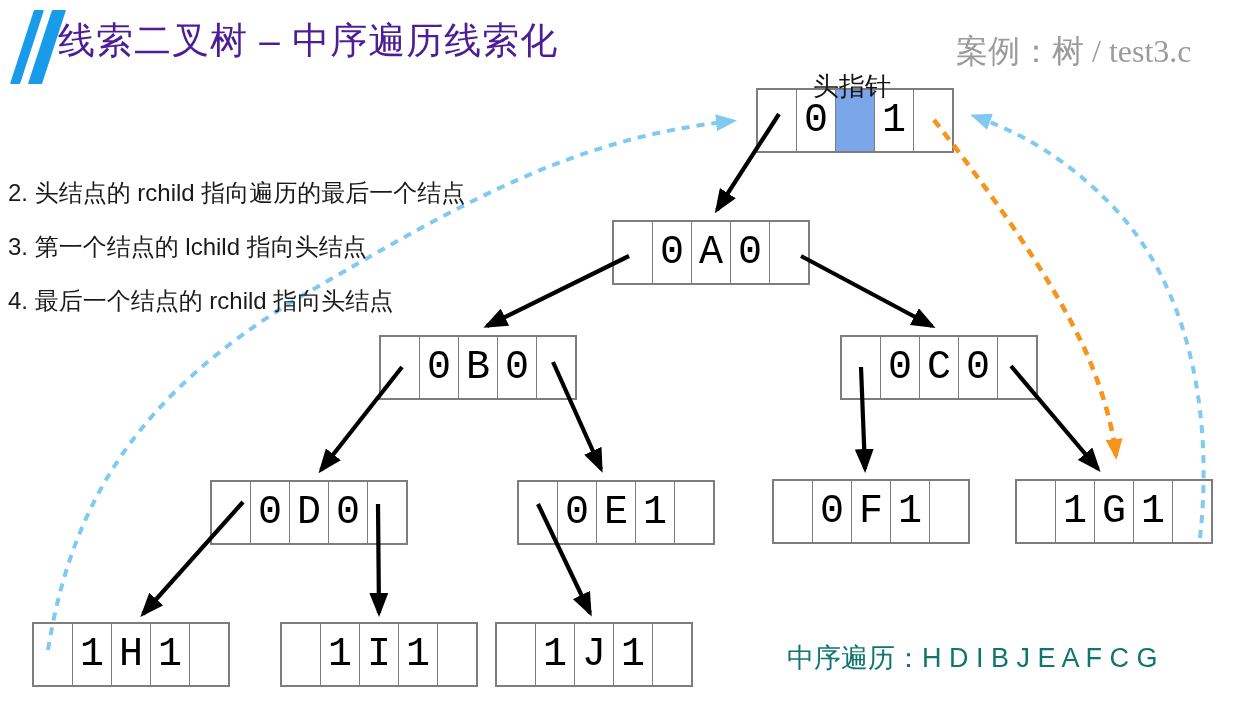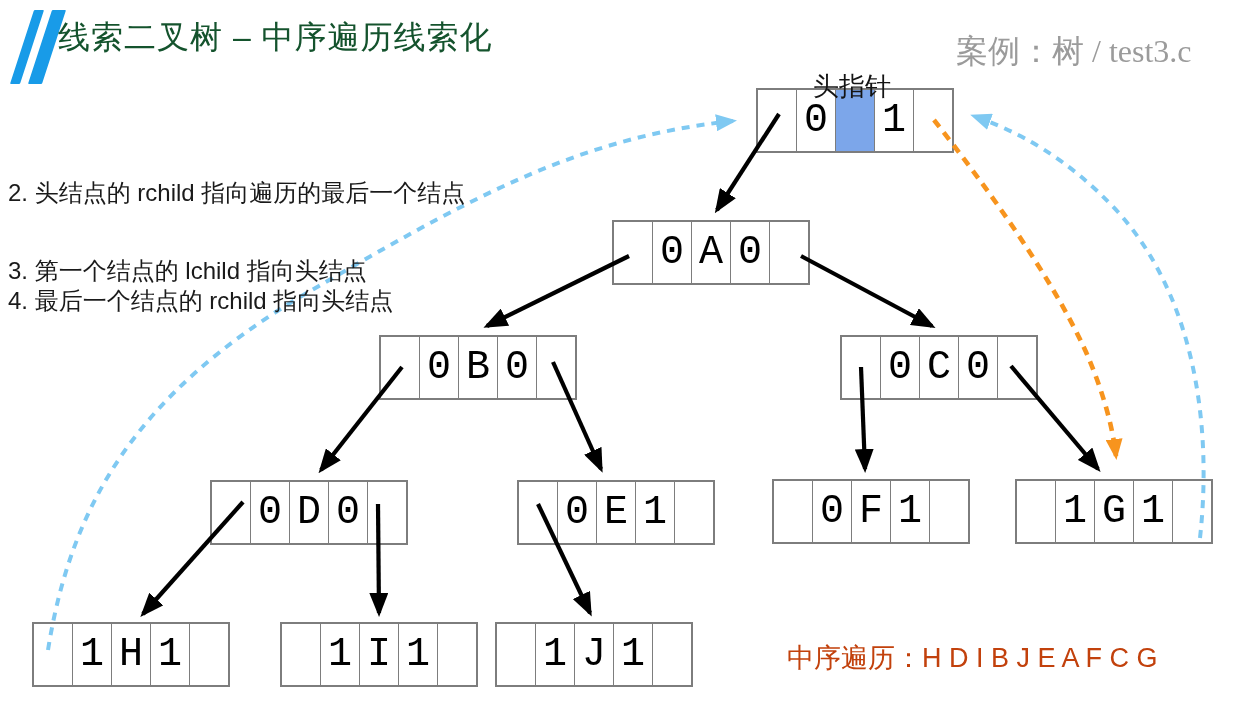--- a/index.html
+++ b/index.html
@@ -3,30 +3,30 @@
 <meta charset="utf-8">
 <style>
   html,body { margin:0; padding:0; background:#ffffff; }
   .canvas {
     position:relative; width:1260px; height:712px; background:#ffffff;
     font-family:"Liberation Sans", sans-serif; overflow:hidden;
   }
   
   .slash { position:absolute; transform:skewX(-18deg); border-radius:1px; }
   .page-title {
-    position:absolute; left:58px; top:16px; font-size:32px; color:#14532d;
+    position:absolute; left:58px; top:16px; font-size:37px; color:#4c1d95;
     letter-spacing:1px; white-space:nowrap;
   }
   .hp-label { position:absolute; left:813px; top:30px; font-size:26px; color:#141414; z-index:5;margin-top:39px; }
   .case-label { position:absolute; left:956px; top:30px; font-size:32px; color:#9b9b9b; z-index:5;font-family:Liberation Serif, serif; }
   
   .note { position:absolute; left:8px; font-size:24px; color:#1a1a1a; white-space:nowrap; z-index:5; }
-  .note.n0 { top:124px; } .note.n1 { top:177px; } .note.n2 { top:231px;margin-top:24px; } .note.n3 { top:285px; }
+  .note.n0 { top:124px; } .note.n1 { top:177px; } .note.n2 { top:231px; } .note.n3 { top:285px; }
   
-  .traversal { position:absolute; left:787px; top:640px; font-size:27px; color:#c2410c; white-space:nowrap; z-index:5; }
+  .traversal { position:absolute; left:787px; top:640px; font-size:27px; color:#0f766e; white-space:nowrap; z-index:5; }
   
   .node {
     position:absolute; display:flex; box-sizing:border-box;
     border:2px solid #7d7d7d; background:#ffffff; z-index:1;
   }
   .cell {
     box-sizing:border-box; flex:1 1 0; border-right:1px solid #7d7d7d;
     display:flex; align-items:center; justify-content:center;
     font-family:"Liberation Mono", monospace; font-size:40px; color:#000;
     overflow:hidden;

